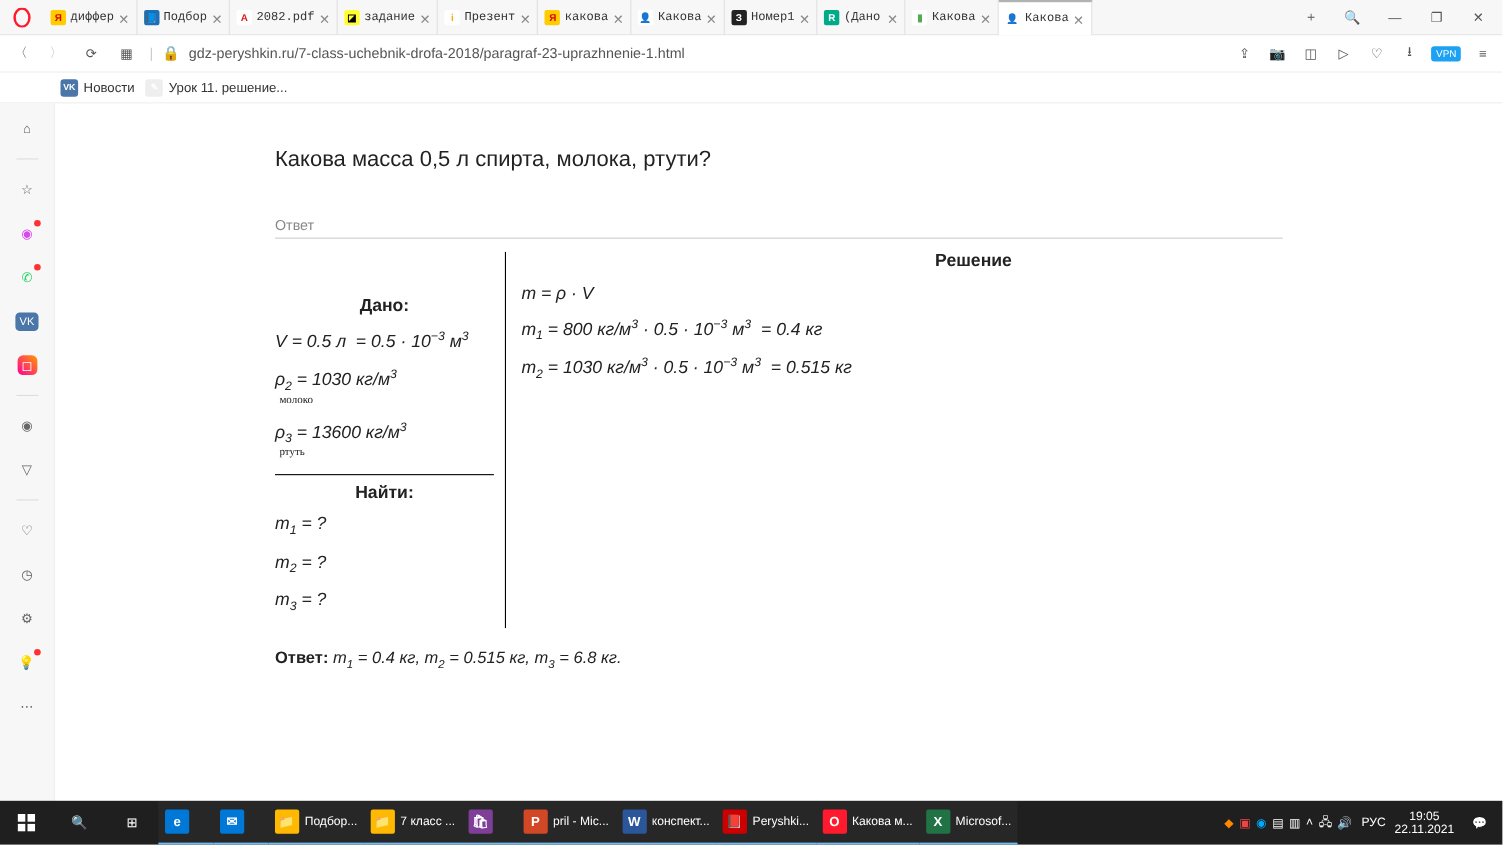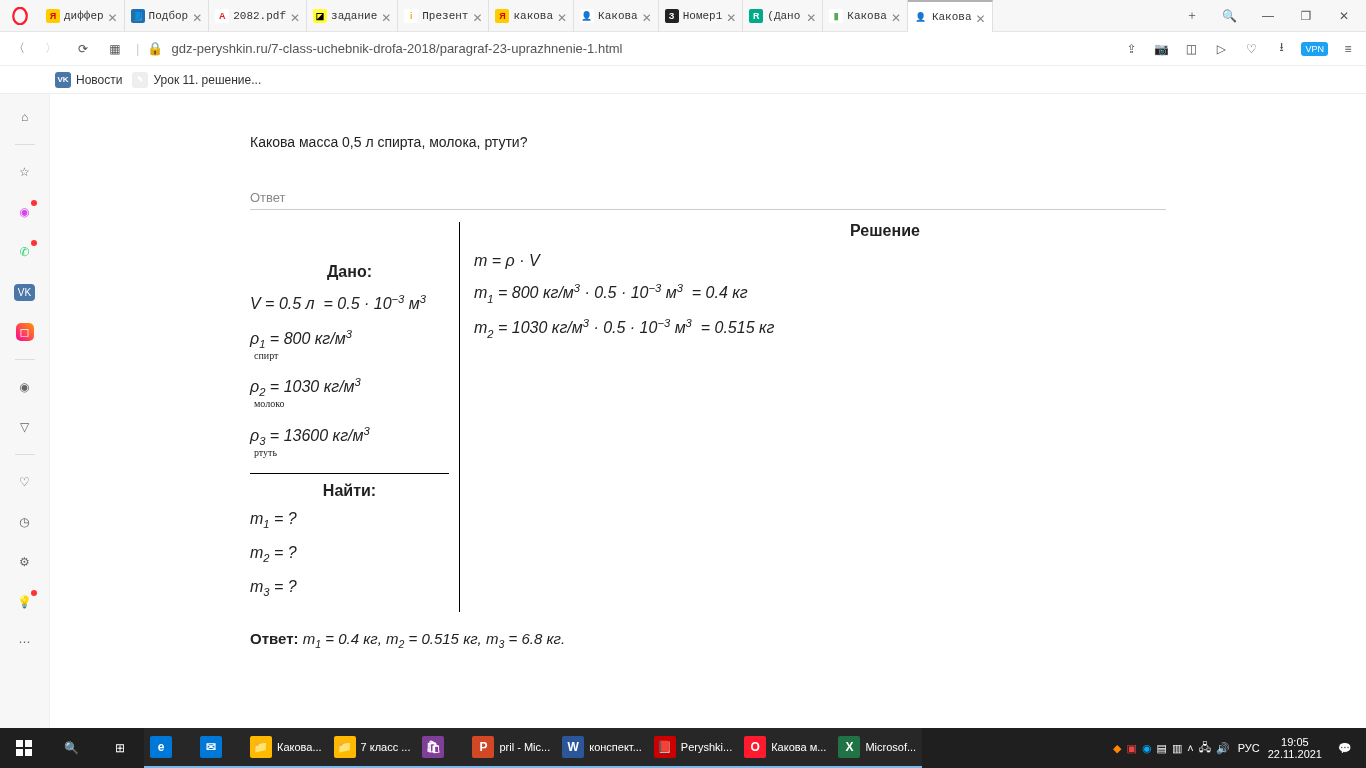--- a/index.html
+++ b/index.html
@@ -24,21 +24,21 @@
 .vpn { background: #1da1f2; color: #fff; font-size: 9px; padding: 2px 4px; border-radius: 3px; }
 .bmrow { display: flex; align-items: center; height: 28px; padding-left: 55px; gap: 10px; border-bottom: 1px solid #eee; }
 .bm { display: flex; align-items: center; gap: 5px; font-size: 12px; color: #333; cursor: pointer; }
 .bm .bicon { width: 16px; height: 16px; border-radius: 3px; }
 .main { display: flex; height: calc(100% - 32px - 34px - 28px - 40px); }
 .sidebar { width: 50px; background: #f7f7f7; display: flex; flex-direction: column; align-items: center; padding-top: 10px; gap: 14px; border-right: 1px solid #eee; }
 .sbitem { width: 26px; height: 26px; display: flex; align-items: center; justify-content: center; color: #666; position: relative; }
 .sbsep { width: 20px; height: 1px; background: #ddd; }
 .content { flex: 1; padding: 40px 200px 20px 200px; color: #222; font-family: Arial; }
 h1 { font-size: 24px; font-weight: bold; text-align: center; margin-bottom: 30px; }
-.question { font-size: 14px; margin-bottom: 40px; }
+.question { font-size: 20px; margin-bottom: 40px; }
 .anslbl { font-size: 13px; color: #888; border-bottom: 1px solid #ccc; padding-bottom: 4px; margin-bottom: 12px; }
 .solution { display: flex; font-size: 16px; }
 .leftcol { width: 210px; border-right: 1.5px solid #000; padding-right: 10px; }
 .dano { text-align: center; font-weight: bold; margin-bottom: 12px; margin-top: 41px; }
 .given { margin-bottom: 14px; font-family: "Cambria", "Times New Roman", serif; }
 .given .note { font-size: 10px; margin-left: 4px; }
 .findsep { border-top: 1.5px solid #000; margin: 10px 0 8px 0; }
 .naiti { text-align: center; font-weight: bold; margin-bottom: 10px; }
 .rightcol { flex: 1; padding-left: 14px; }
 .resh { text-align: center; font-weight: bold; margin-bottom: 12px; padding-left: 130px; }
@@ -193,21 +193,20 @@
     <div class="sbitem">⋯</div>
   </div>
 
   <div class="content">
     <div class="question">Какова масса 0,5 л спирта, молока, ртути?</div>
     <div class="anslbl">Ответ</div>
     <div class="solution">
       <div class="leftcol">
         <div class="dano">Дано:</div>
         <div class="given"><span class="it"><i>V</i> = 0.5 л &nbsp;= 0.5 · 10<sup>−3</sup> м<sup>3</sup></span></div>
-        <div class="given"><span class="it"><i>ρ</i><sub>1</sub> = 800 кг/м<sup>3</sup></span><div class="note">спирт</div></div>
         <div class="given"><span class="it"><i>ρ</i><sub>2</sub> = 1030 кг/м<sup>3</sup></span><div class="note">молоко</div></div>
         <div class="given"><span class="it"><i>ρ</i><sub>3</sub> = 13600 кг/м<sup>3</sup></span><div class="note">ртуть</div></div>
         <div class="findsep"></div>
         <div class="naiti">Найти:</div>
         <div class="given it"><i>m</i><sub>1</sub> = ?</div>
         <div class="given it"><i>m</i><sub>2</sub> = ?</div>
         <div class="given it"><i>m</i><sub>3</sub> = ?</div>
       </div>
       <div class="rightcol">
         <div class="resh">Решение</div>
@@ -234,21 +233,21 @@
     <div class="tbbtn">⊞</div>
     <div id="tbapps" style="display:flex;height:100%">
         <div class="tbapp running">
           <span class="aicon" style="background:#0078d7;color:#fff;display:flex;align-items:center;justify-content:center;font-size:12px;font-weight:bold;border-radius:2px">e</span>
         </div>
         <div class="tbapp running">
           <span class="aicon" style="background:#0078d7;color:#fff;display:flex;align-items:center;justify-content:center;font-size:12px;font-weight:bold;border-radius:2px">✉</span>
         </div>
         <div class="tbapp running">
           <span class="aicon" style="background:#ffb900;color:#fff;display:flex;align-items:center;justify-content:center;font-size:12px;font-weight:bold;border-radius:2px">📁</span>
-          <span class="alabel">Какова...</span>
+          <span class="alabel">Подбор...</span>
         </div>
         <div class="tbapp running">
           <span class="aicon" style="background:#ffb900;color:#fff;display:flex;align-items:center;justify-content:center;font-size:12px;font-weight:bold;border-radius:2px">📁</span>
           <span class="alabel">7 класс ...</span>
         </div>
         <div class="tbapp running">
           <span class="aicon" style="background:#7f3f98;color:#fff;display:flex;align-items:center;justify-content:center;font-size:12px;font-weight:bold;border-radius:2px">🛍</span>
         </div>
         <div class="tbapp running">
           <span class="aicon" style="background:#d24726;color:#fff;display:flex;align-items:center;justify-content:center;font-size:12px;font-weight:bold;border-radius:2px">P</span>

